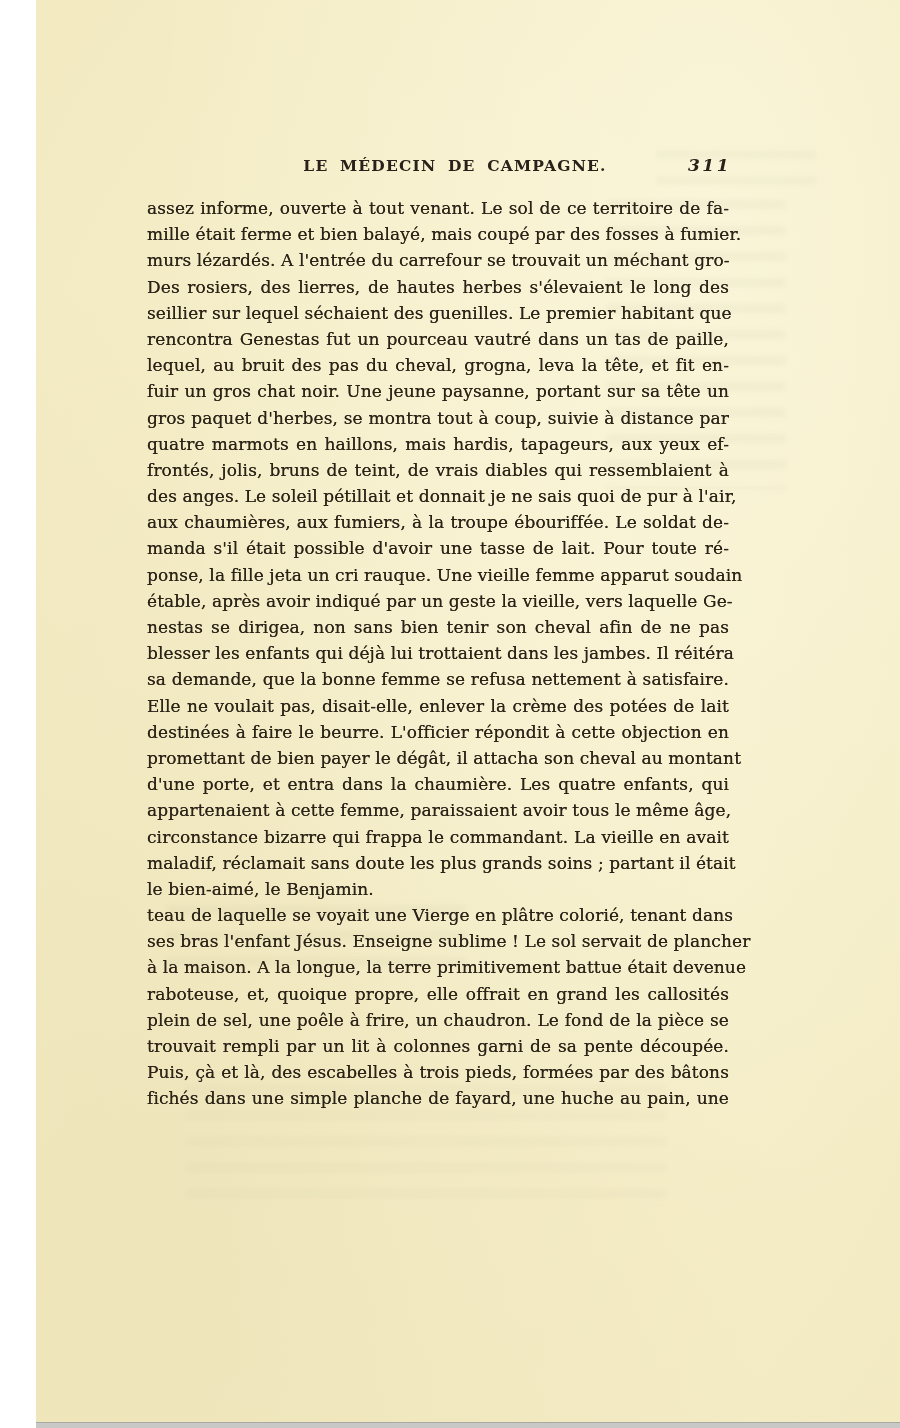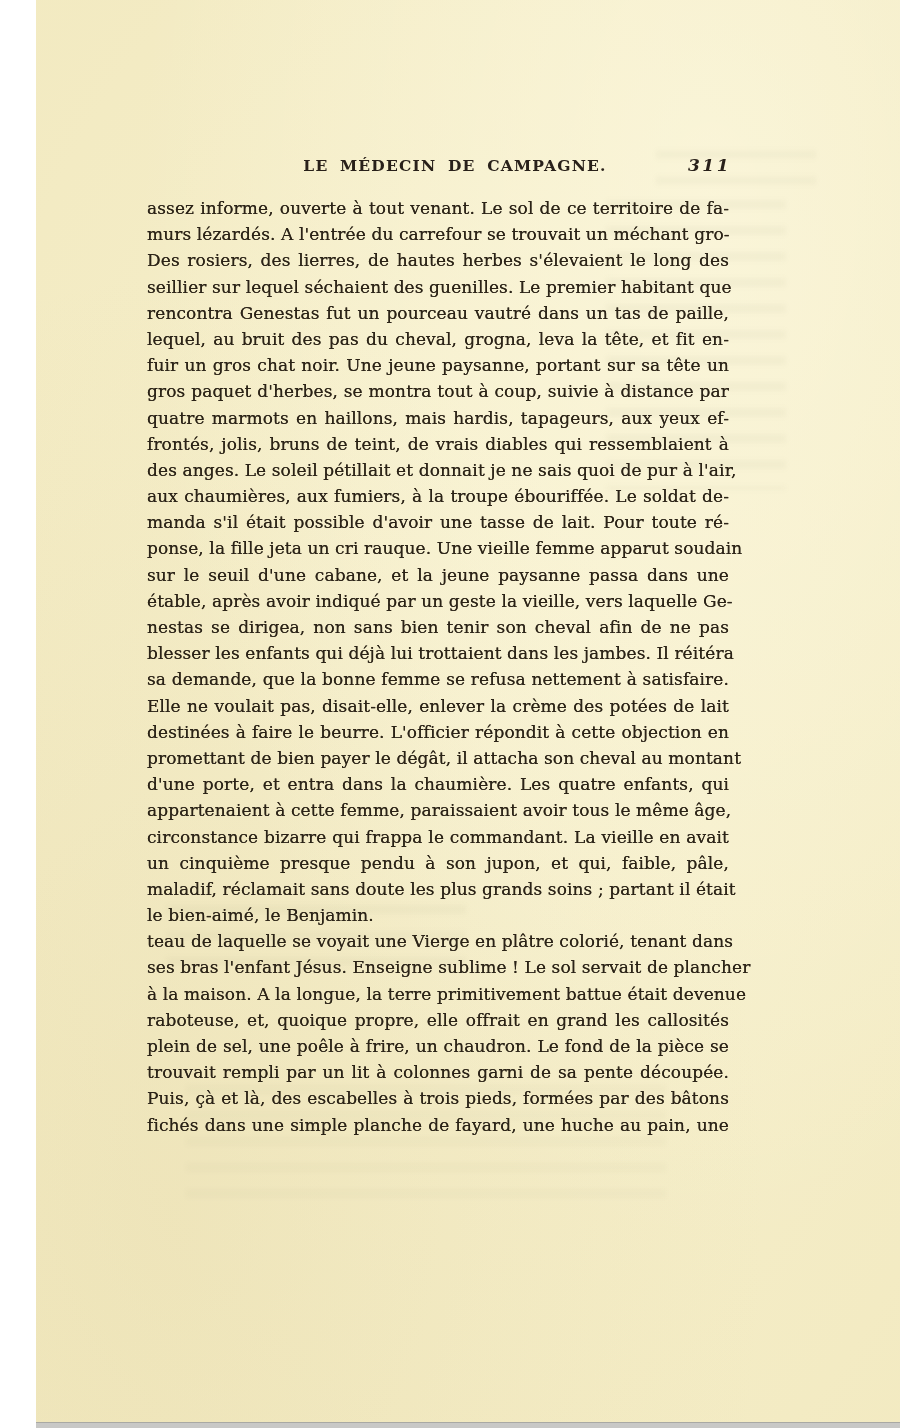--- a/index.html
+++ b/index.html
@@ -109,45 +109,44 @@
   <div class="bleed bleed-c"></div>
   <div class="bleed bleed-d"></div>
 
   <div class="header">
     <span class="running-title">LE MÉDECIN DE CAMPAGNE.</span>
     <span class="page-number">311</span>
   </div>
 
   <div class="text-block" id="text-block">
       <div class="line">assez informe, ouverte à tout venant. Le sol de ce territoire de fa-</div>
+      <div class="line">mille était ferme et bien balayé, mais coupé par des fosses à fumier.</div>
       <div class="line">murs lézardés. A l'entrée du carrefour se trouvait un méchant gro-</div>
       <div class="line">Des rosiers, des lierres, de hautes herbes s'élevaient le long des</div>
       <div class="line">seillier sur lequel séchaient des guenilles. Le premier habitant que</div>
       <div class="line">rencontra Genestas fut un pourceau vautré dans un tas de paille,</div>
       <div class="line">lequel, au bruit des pas du cheval, grogna, leva la tête, et fit en-</div>
       <div class="line">fuir un gros chat noir. Une jeune paysanne, portant sur sa tête un</div>
       <div class="line">gros paquet d'herbes, se montra tout à coup, suivie à distance par</div>
       <div class="line">quatre marmots en haillons, mais hardis, tapageurs, aux yeux ef-</div>
       <div class="line">frontés, jolis, bruns de teint, de vrais diables qui ressemblaient à</div>
       <div class="line">des anges. Le soleil pétillait et donnait je ne sais quoi de pur à l'air,</div>
       <div class="line">aux chaumières, aux fumiers, à la troupe ébouriffée. Le soldat de-</div>
       <div class="line">manda s'il était possible d'avoir une tasse de lait. Pour toute ré-</div>
       <div class="line">ponse, la fille jeta un cri rauque. Une vieille femme apparut soudain</div>
-      <div class="line">sur le seuil d'une cabane, et la jeune paysanne passa dans une</div>
       <div class="line">étable, après avoir indiqué par un geste la vieille, vers laquelle Ge-</div>
       <div class="line">nestas se dirigea, non sans bien tenir son cheval afin de ne pas</div>
       <div class="line">blesser les enfants qui déjà lui trottaient dans les jambes. Il réitéra</div>
       <div class="line">sa demande, que la bonne femme se refusa nettement à satisfaire.</div>
       <div class="line">Elle ne voulait pas, disait-elle, enlever la crème des potées de lait</div>
       <div class="line">destinées à faire le beurre. L'officier répondit à cette objection en</div>
       <div class="line">promettant de bien payer le dégât, il attacha son cheval au montant</div>
       <div class="line">d'une porte, et entra dans la chaumière. Les quatre enfants, qui</div>
       <div class="line">appartenaient à cette femme, paraissaient avoir tous le même âge,</div>
       <div class="line">circonstance bizarre qui frappa le commandant. La vieille en avait</div>
-      <div class="line">un cinquième presque pendu à son jupon, et qui, faible, pâle,</div>
       <div class="line">maladif, réclamait sans doute les plus grands soins ; partant il était</div>
       <div class="line no-just">le bien-aimé, le Benjamin.</div>
       <div class="line">teau de laquelle se voyait une Vierge en plâtre colorié, tenant dans</div>
       <div class="line">ses bras l'enfant Jésus. Enseigne sublime ! Le sol servait de plancher</div>
       <div class="line">à la maison. A la longue, la terre primitivement battue était devenue</div>
       <div class="line">raboteuse, et, quoique propre, elle offrait en grand les callosités</div>
       <div class="line">plein de sel, une poêle à frire, un chaudron. Le fond de la pièce se</div>
       <div class="line">trouvait rempli par un lit à colonnes garni de sa pente découpée.</div>
       <div class="line">Puis, çà et là, des escabelles à trois pieds, formées par des bâtons</div>
       <div class="line">fichés dans une simple planche de fayard, une huche au pain, une</div>

